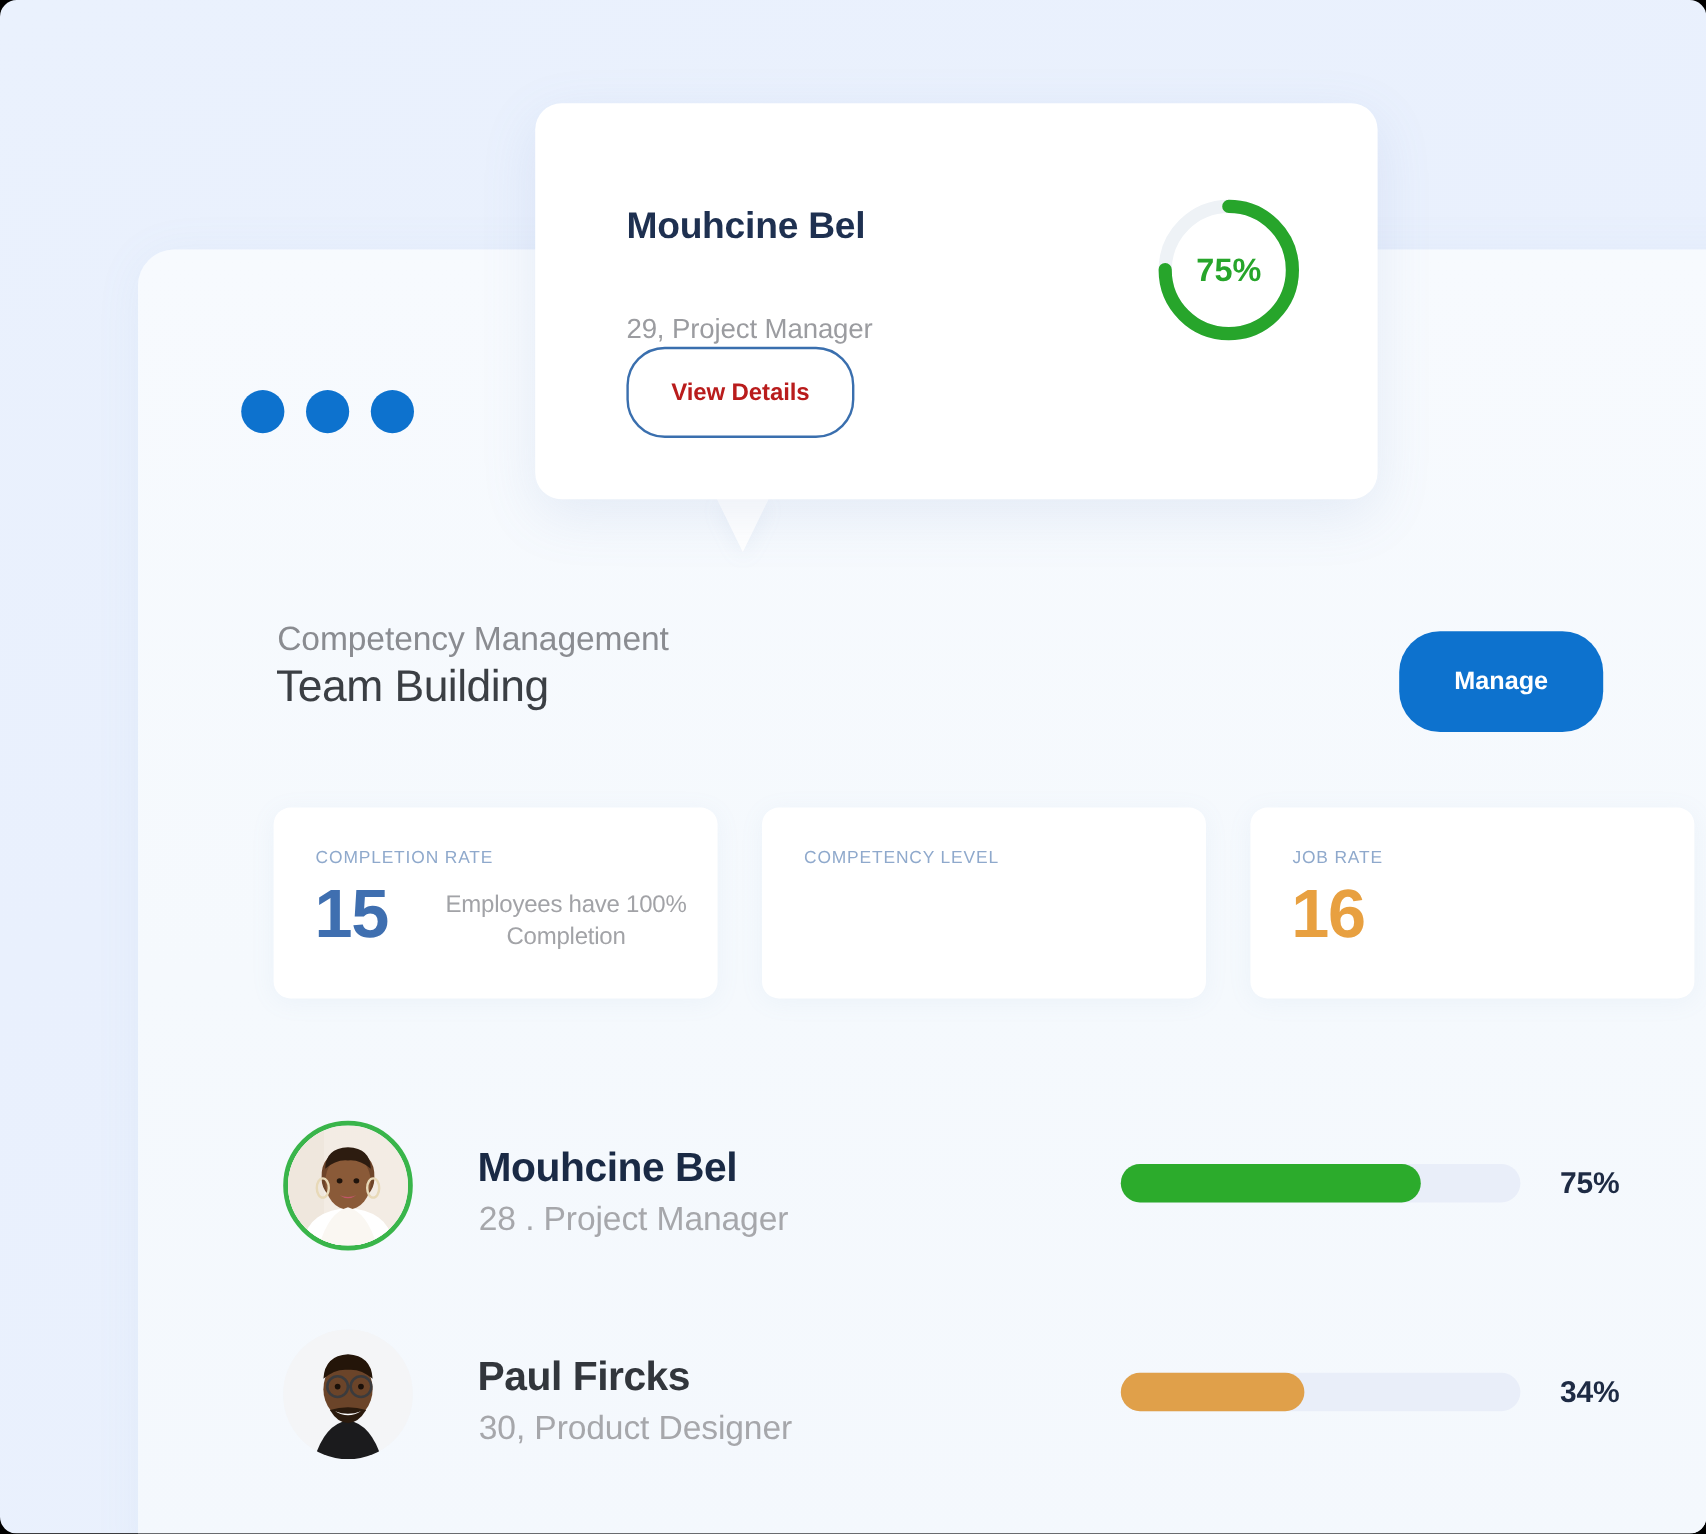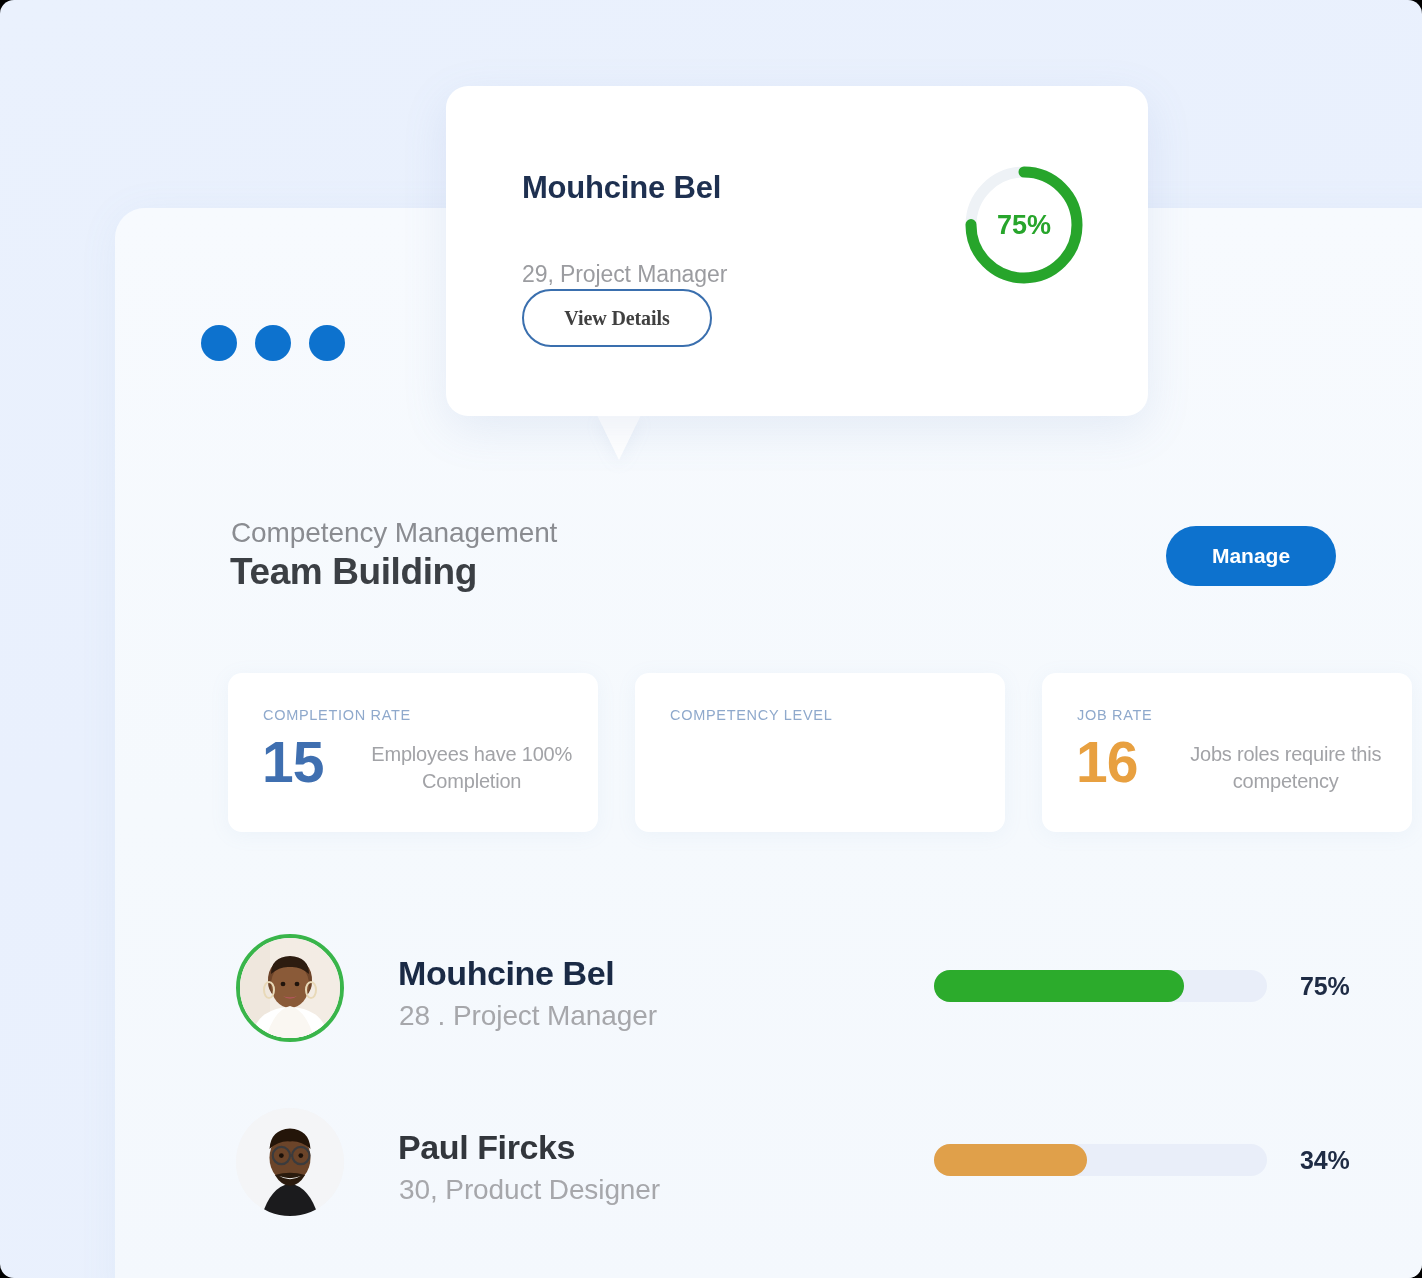--- a/index.html
+++ b/index.html
@@ -88,28 +88,28 @@
     font-size: 23px;
     color: #9b9ca0;
     letter-spacing: -0.1px;
     margin-top: 47px;
   }
   #tt-btn {
     position: absolute;
     left: 76px;
     top: 203px;
     width: 190px;
-    height: 58px;
+    height: 76px;
     border: 2px solid #3a6fae;
     border-radius: 32px;
     background: transparent;
-    color: #404040;
+    color: #b91c1c;
     font-size: 20px;
     font-weight: bold;
-    font-family: Liberation Serif, serif;
+    font-family: Liberation Sans, sans-serif;
     cursor: pointer;
     letter-spacing: -0.1px;
   }
   #tt-donut {
     position: absolute;
     left: 514px;
     top: 75px;
     width: 128px;
     height: 128px;
   }
@@ -134,30 +134,30 @@
     top: 517px;
     font-size: 28px;
     color: #8a8c91;
     letter-spacing: -0.1px;
   }
   #title {
     position: absolute;
     left: 230px;
     top: 551px;
     font-size: 37px;
-    font-weight: bold;
+    font-weight: normal;
     color: #3b3f44;
     letter-spacing: -0.4px;
   }
   #manage-btn {
     position: absolute;
     left: 1166px;
     top: 526px;
     width: 170px;
-    height: 60px;
+    height: 84px;
     border: none;
     border-radius: 34px;
     background: #0d72ce;
     color: #ffffff;
     font-size: 21px;
     font-weight: bold;
     font-family: "Liberation Sans", sans-serif;
     cursor: pointer;
   }
 
@@ -316,21 +316,20 @@
     </div>
 
     <div class="stat-card">
       <div class="stat-label">COMPETENCY LEVEL</div>
     </div>
 
     <div class="stat-card">
       <div class="stat-label">JOB RATE</div>
       <div class="stat-row">
         <div class="stat-num" id="num2" style="color: rgb(232, 160, 64);">16</div>
-        <div class="stat-desc">Jobs roles require this competency</div>
       </div>
     </div>
 
   </div>
 
   <div class="emp-row" id="emp-row-0">
     <div class="avatar ringed" id="av0" style="border-color: rgb(57, 181, 74);">
       <svg viewBox="0 0 100 100">
         <rect width="100" height="100" fill="#f3ece4"></rect>
         <rect x="0" y="0" width="30" height="100" fill="#efe7dd"></rect>

